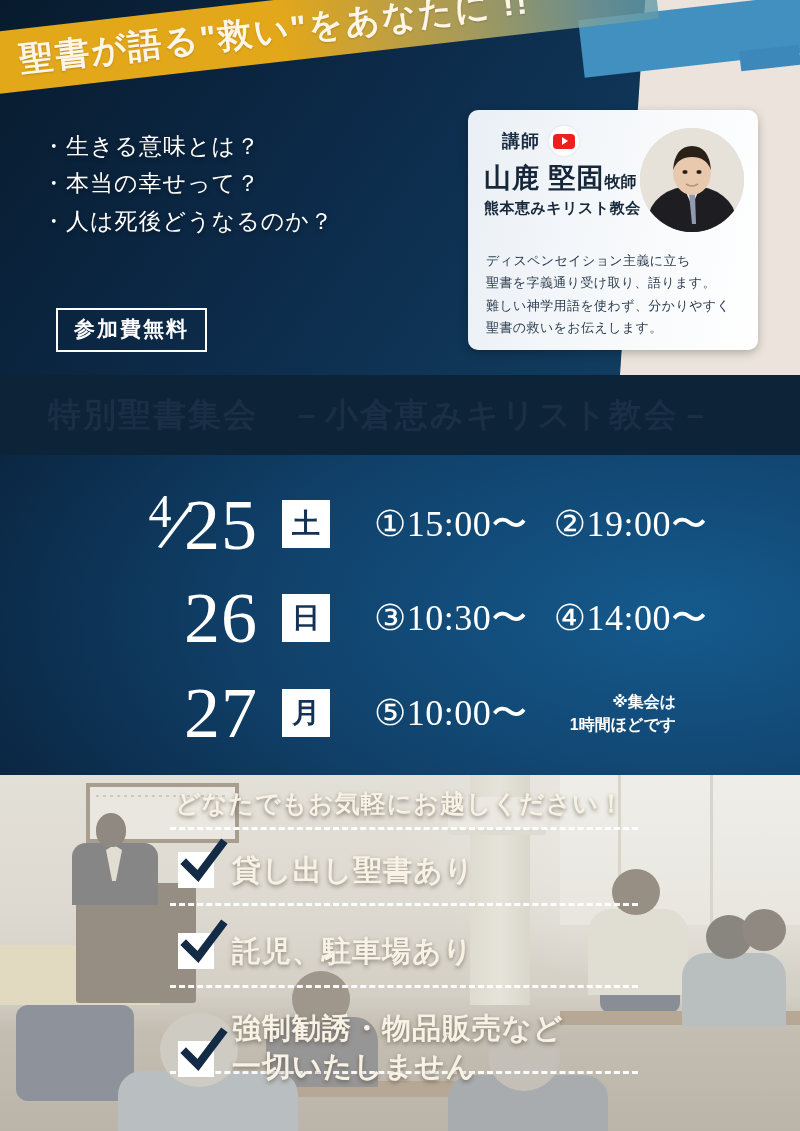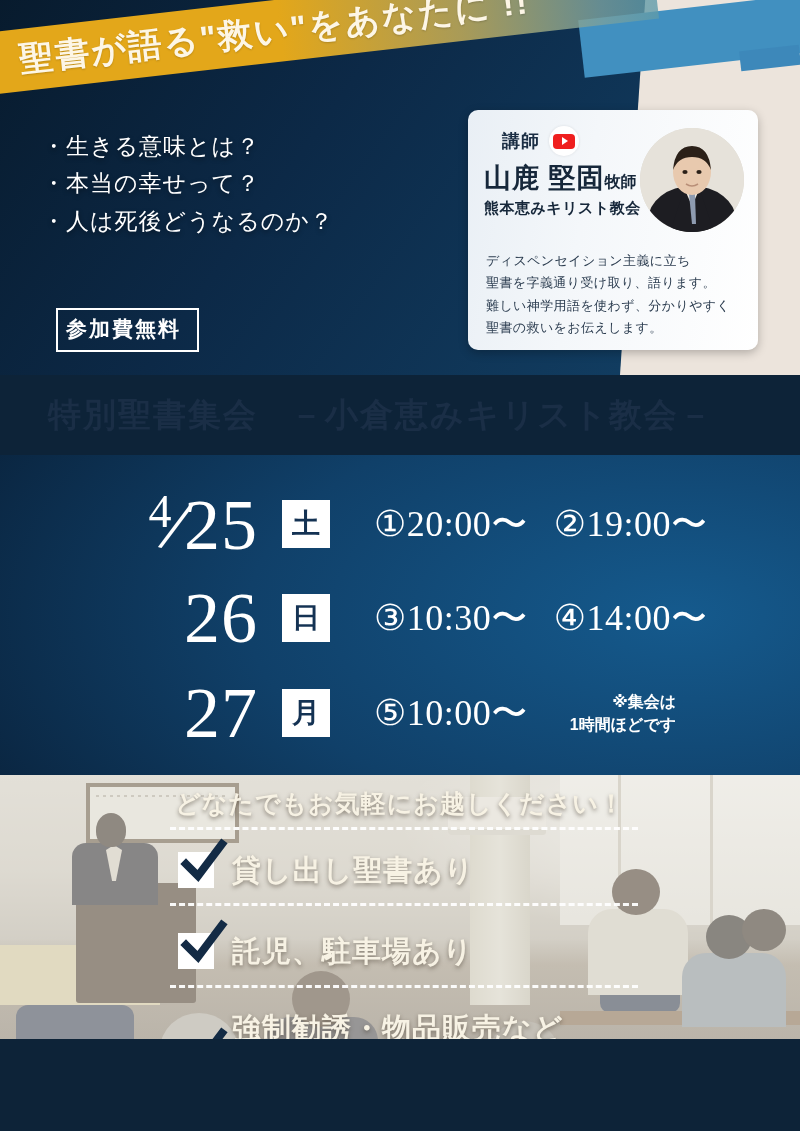--- a/index.html
+++ b/index.html
@@ -101,21 +101,21 @@
     font-weight: normal;
     line-height: 1.62;
     letter-spacing: 1px;
     text-shadow: 0 2px 5px rgba(0,0,0,0.45);
     white-space: nowrap;
   }
   .free-box {
     position: absolute;
     left: 56px; top: 308px;
     border: 2px solid #ffffff;
-    padding: 5px 16px 7px 8px;
+    padding: 5px 16px 7px 16px;
     color: #ffffff;
     font-size: 21px;
     font-weight: bold;
     letter-spacing: 2px;
     display: inline-block;
     text-align: center;
   }
 
   
   .card {
@@ -299,21 +299,21 @@
     line-height: 1.45;
     white-space: nowrap;
     text-align: right;
   }
   .note .l2 { padding-left: 16px; display: block; }
 
   
   .bottom {
     position: absolute;
     left: 0; top: 775px;
-    width: 800px; height: 264px;
+    width: 800px; height: 356px;
     overflow: hidden;
     background: #b9b5ad;
   }
   .photo-bg {
     position: absolute;
     inset: 0;
     background:
       
       radial-gradient(60% 70% at 86% 18%, rgba(255,255,255,0.85) 0%, rgba(255,255,255,0) 60%),
       
@@ -533,21 +533,21 @@
   </div>
 
   <div class="schedule">
 
     <div class="sched-row r1">
       <div class="date-cell">
         <span class="mon">4</span><span class="slash">/</span><span>25</span>
       </div>
       <div class="dow">土</div>
       <div class="times">
-        <span>①20:00〜</span>
+        <span>①15:00〜</span>
         <span>②19:00〜</span>
       </div>
     </div>
 
     <div class="sched-row r2">
       <div class="date-cell">
         <span>26</span>
       </div>
       <div class="dow">日</div>
       <div class="times">

